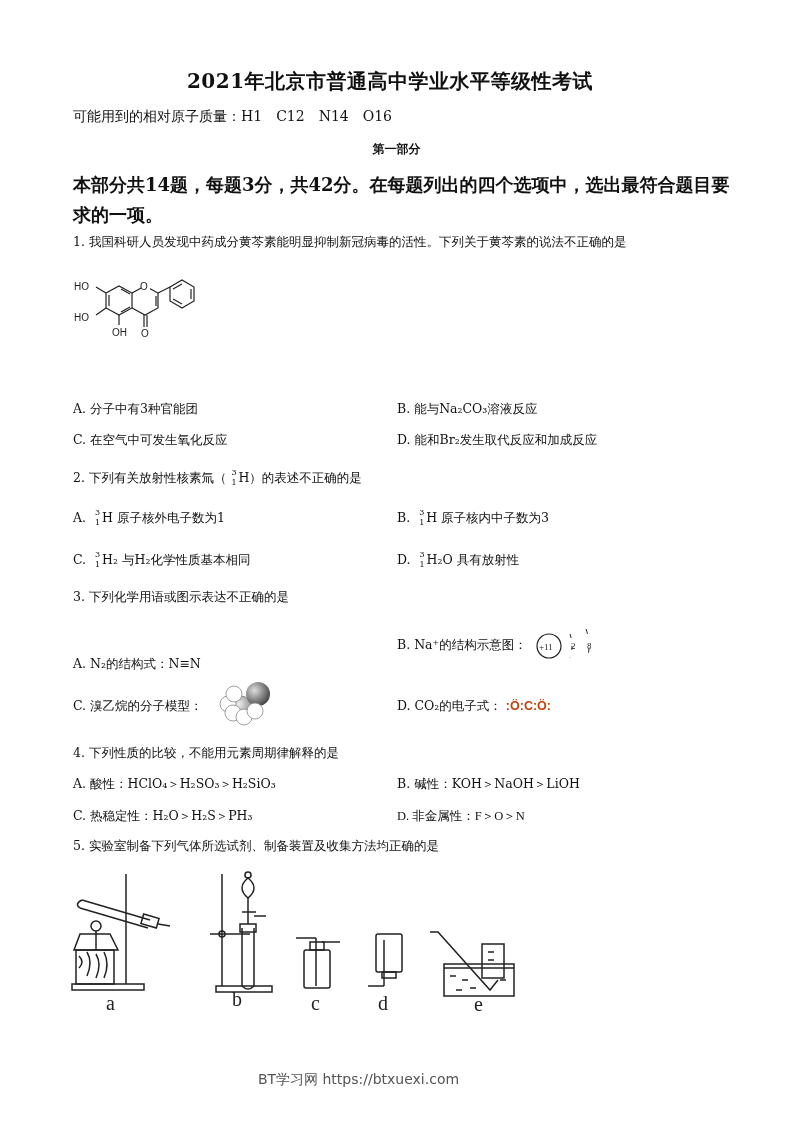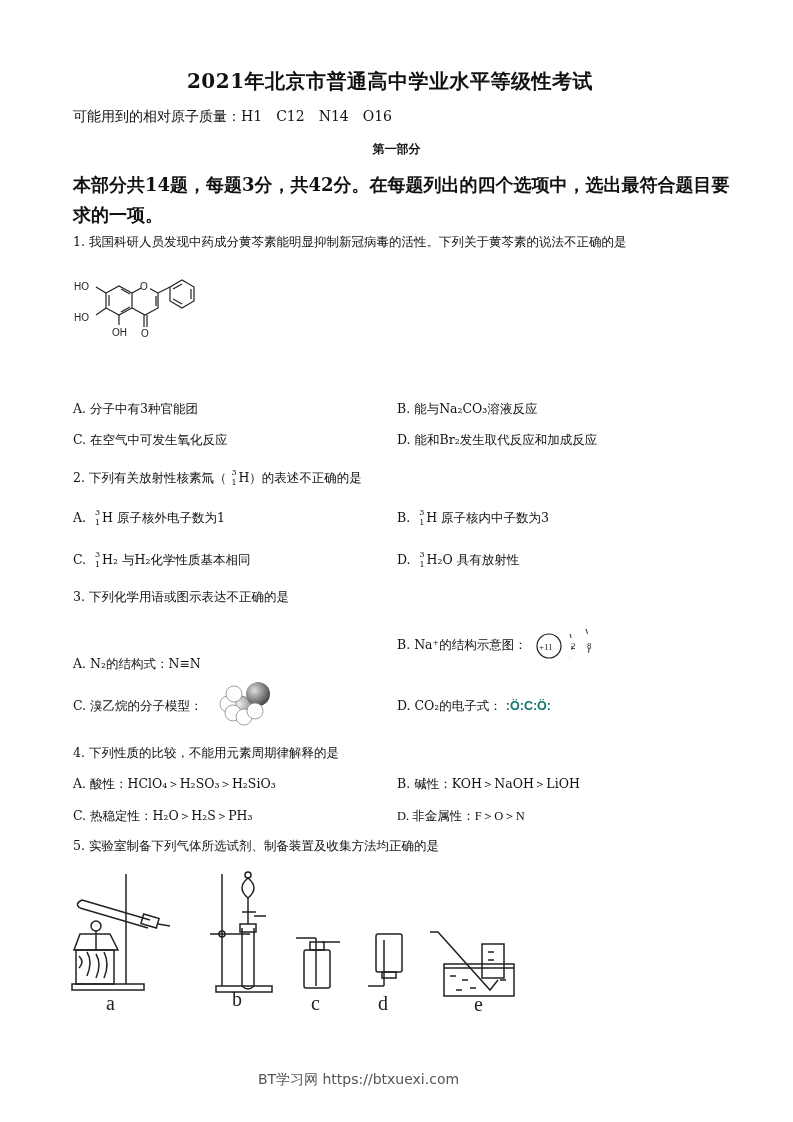--- a/index.html
+++ b/index.html
@@ -11,21 +11,21 @@
   .atomic .sp { display:inline-block; width:14px; }
   .part { left:0; width:793px; top:141px; text-align:center; font-size:12px; font-weight:bold; }
   .instr { left:73px; top:170px; width:660px; font-size:18px; font-weight:bold; line-height:30px; }
   .q { font-size:12.5px; left:73px; }
   .opt { font-size:12.5px; }
   .optL { left:73px; }
   .optR { left:397px; }
   .iso { display:inline-block; position:relative; width:8px; height:14px; vertical-align:middle; margin-left:4px; }
   .iso .u { position:absolute; top:-4px; left:1px; font-size:8px; }
   .iso .d { position:absolute; top:6px; left:1px; font-size:8px; }
-  .red { color:#0f766e; font-weight:bold; font-family:"Liberation Sans",sans-serif; }
+  .red { color:#c2410c; font-weight:bold; font-family:"Liberation Sans",sans-serif; }
   .footer { left:0; width:717px; top:1071px; text-align:center; font-size:14px; color:#555;
             font-family:"DejaVu Sans","Liberation Sans",sans-serif; }
 </style>
 </head>
 <body>
 
 <div class="abs title">2021年北京市普通高中学业水平等级性考试</div>
 <div class="abs atomic">
   <span>可能用到的相对原子质量：</span><span>H1</span><span class="sp"></span><span>C12</span><span class="sp"></span><span>N14</span><span class="sp"></span><span>O16</span>
 </div>

